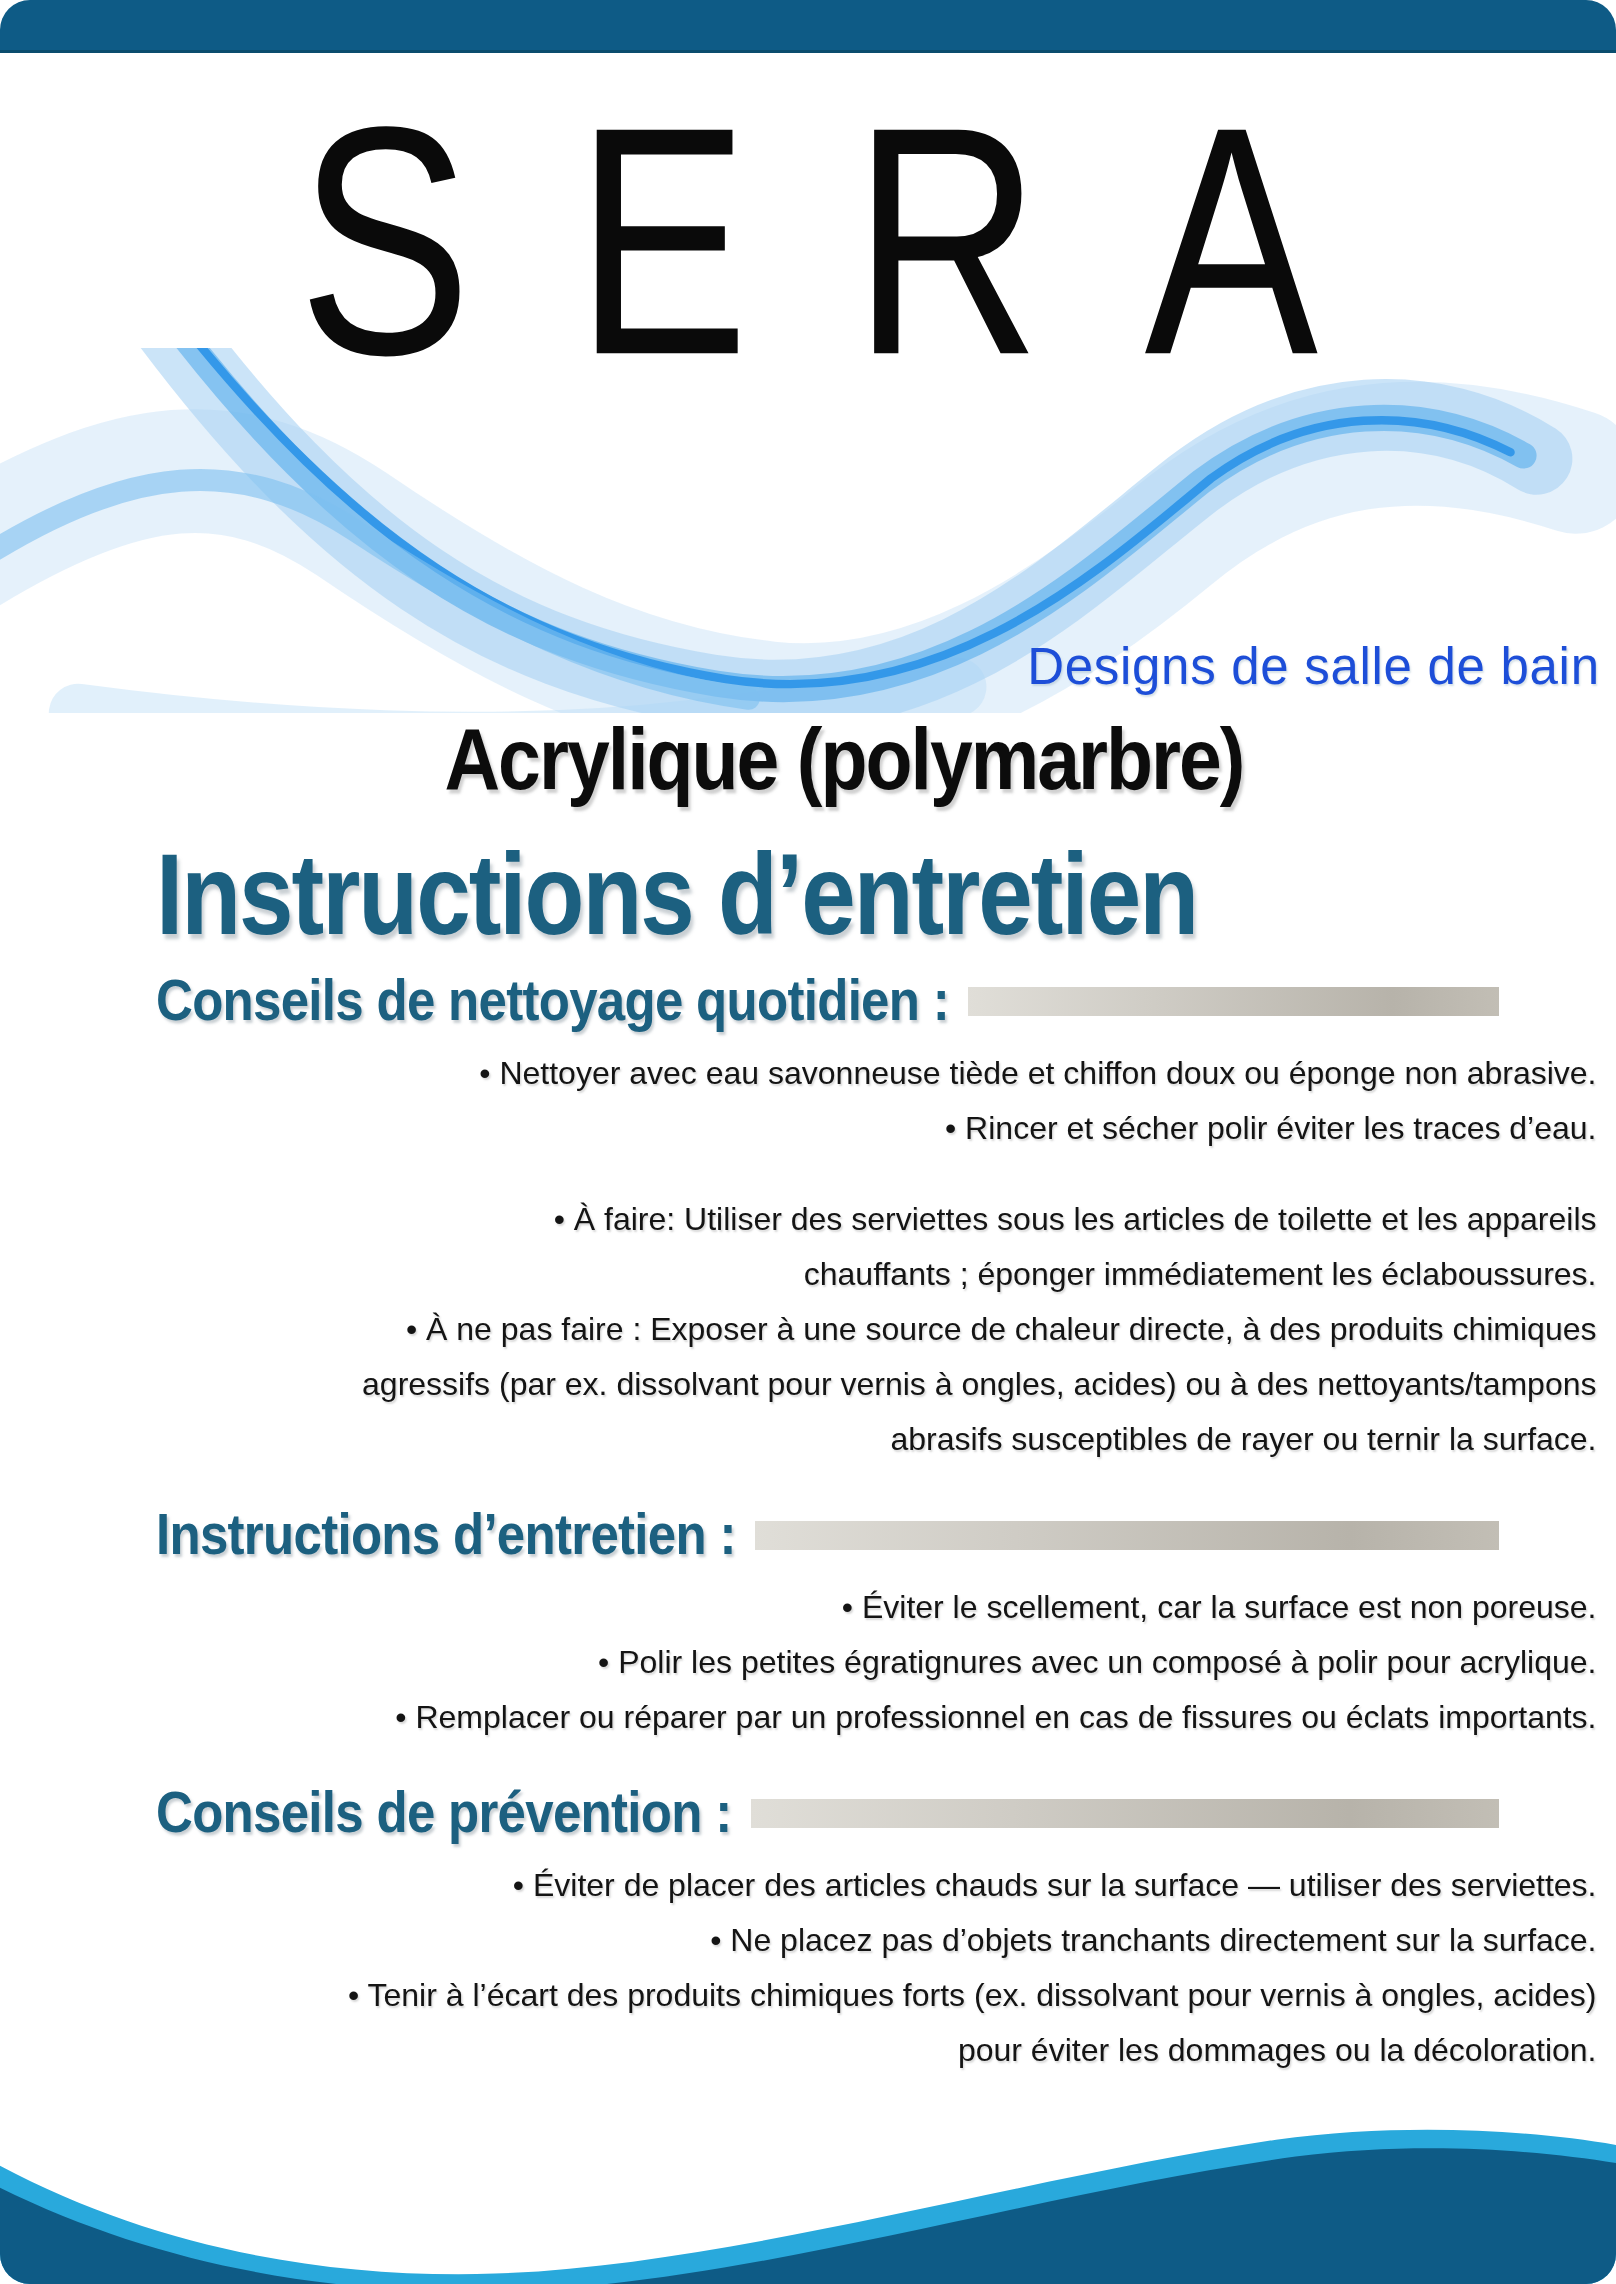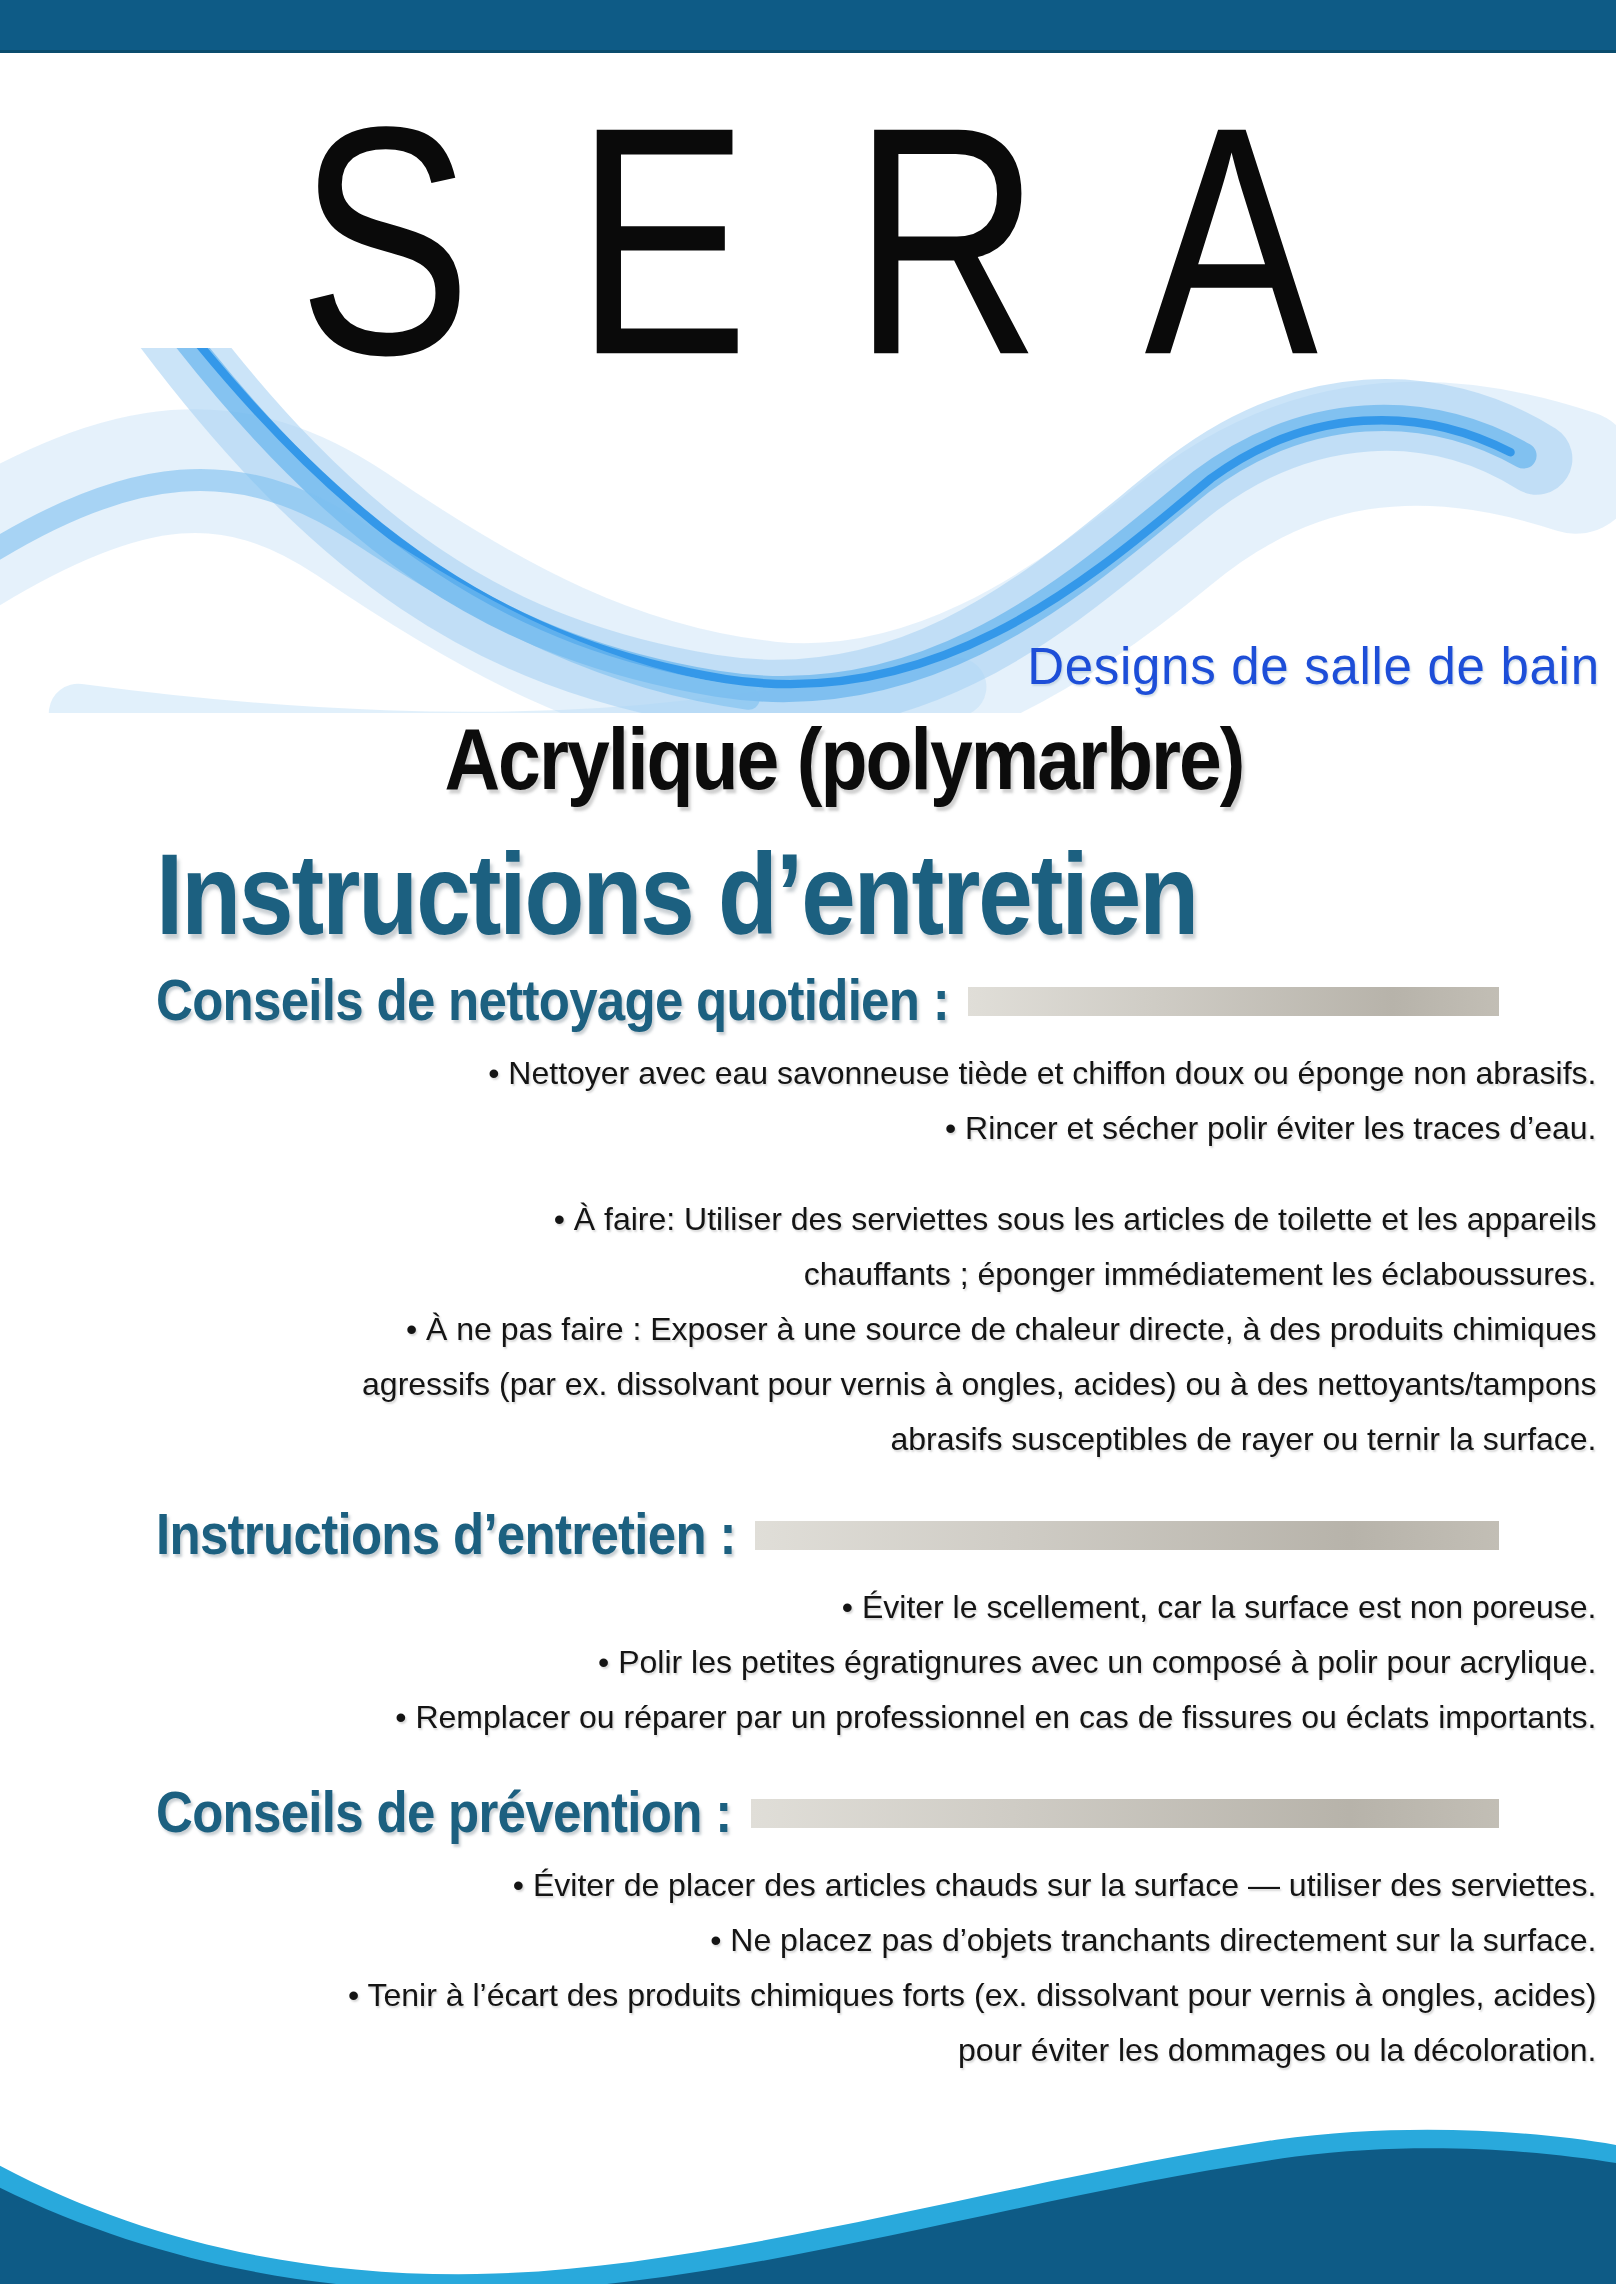--- a/index.html
+++ b/index.html
@@ -6,20 +6,21 @@
   html, body { margin: 0; padding: 0; background: #ffffff; }
 
   .page {
     position: relative;
     width: 1616px;
     height: 2284px;
     background: #ffffff;
     overflow: hidden;
     font-family: "Liberation Sans", sans-serif;
     color: #121212;
+    border-radius: 30px;
   }
 
   
   .top-bar {
     position: absolute;
     top: 0; left: 0; right: 0;
     height: 53px;
     background: #0e5b86;
     border-bottom: 3.9px solid #0a4d6e;
   }
@@ -179,21 +180,21 @@
   <div class="main-title">Instructions d’entretien</div>
 
   <div class="content">
 
     <div class="section">
       <div class="section-heading">
         <span class="htext">Conseils de nettoyage quotidien :</span>
         <span class="heading-bar"></span>
       </div>
       <div class="bullets">
-        <div class="bullet" data-marker="•">Nettoyer avec eau savonneuse tiède et chiffon doux ou éponge non abrasifs.</div>
+        <div class="bullet" data-marker="•">Nettoyer avec eau savonneuse tiède et chiffon doux ou éponge non abrasive.</div>
         <div class="bullet" data-marker="•">Rincer et sécher polir éviter les traces d’eau.</div>
       </div>
     </div>
 
     <div class="section">
       <div class="bullets">
         <div class="bullet" data-marker="•">À faire: Utiliser des serviettes sous les articles de toilette et les appareils
 chauffants ; éponger immédiatement les éclaboussures.</div>
         <div class="bullet" data-marker="•">À ne pas faire : Exposer à une source de chaleur directe, à des produits chimiques
 agressifs (par ex. dissolvant pour vernis à ongles, acides) ou à des nettoyants/tampons

